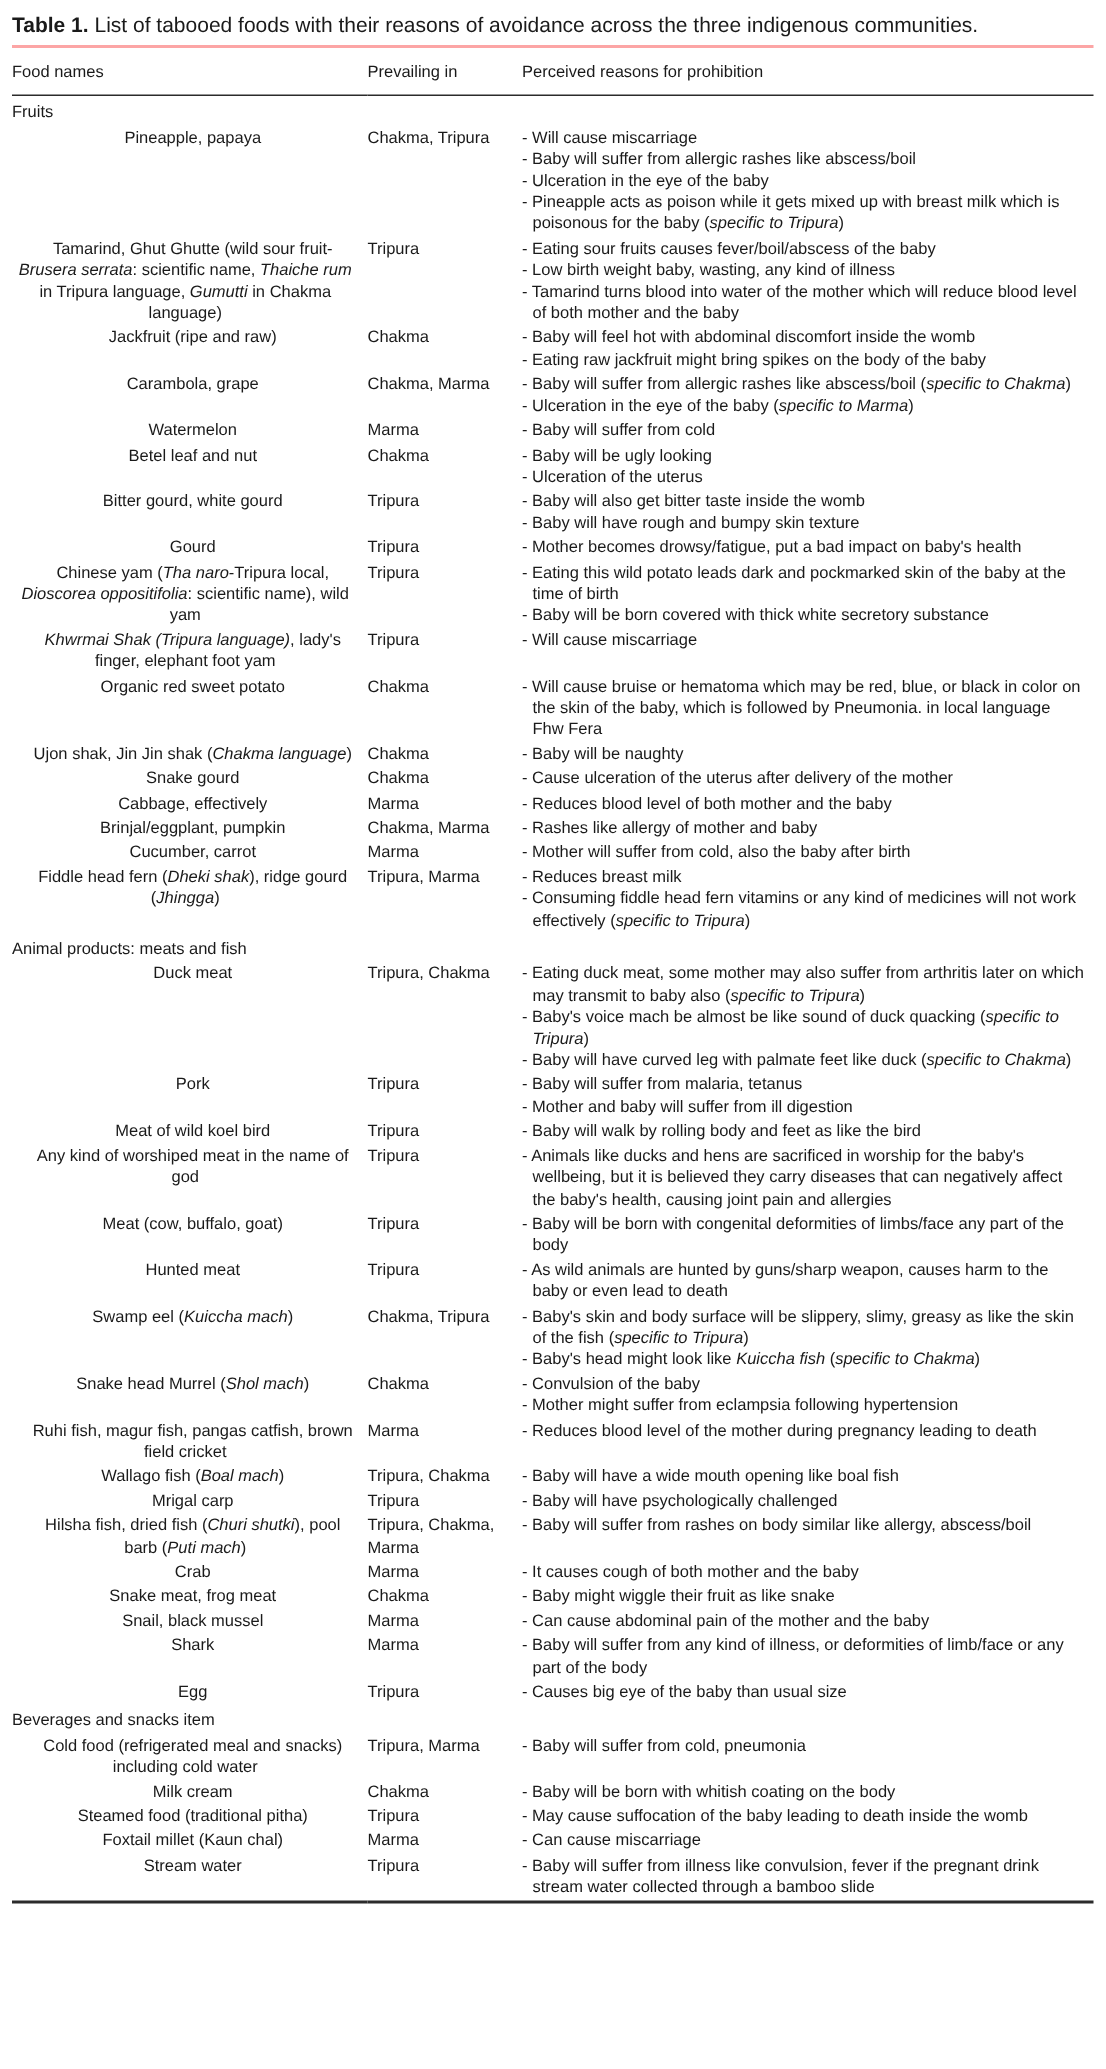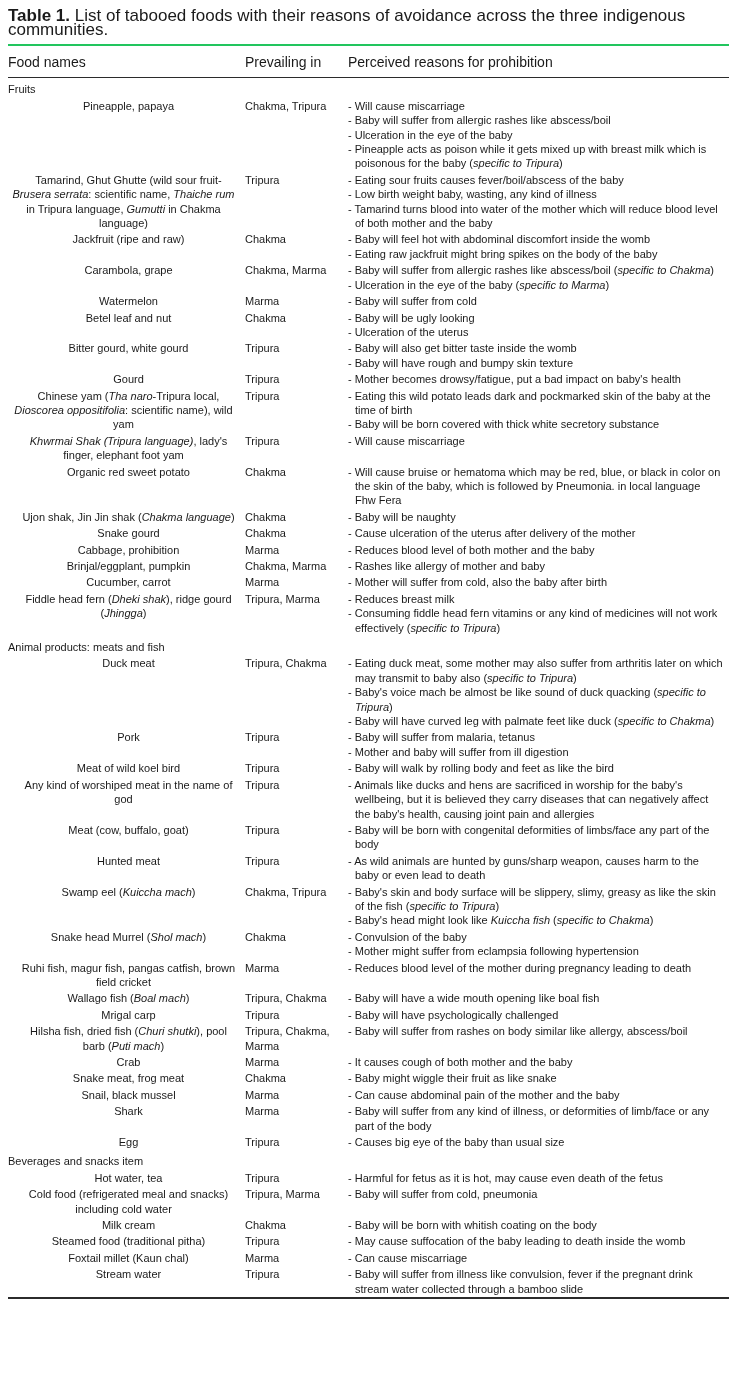--- a/index.html
+++ b/index.html
@@ -11,43 +11,43 @@
     width: 737px;
     height: 1379px;
     overflow: hidden;
     font-family: "Liberation Sans", sans-serif;
     color: #1a1a1a;
   }
   .page {
     padding: 7px 8px 0 8px;
   }
   .table-title {
-    font-size: 17px;
+    font-size: 14px;
     line-height: 14px;
     padding: 2px 0 7px 0;
-    border-bottom: 2px solid #22c55e;
+    border-bottom: 2px solid #fca5a5;
   }
   .table-title .bold {
     font-weight: bold;
   }
   table {
     width: 721px;
     border-collapse: collapse;
     table-layout: fixed;
     font-size: 11px;
     line-height: 14.4px;
     border-bottom: 2px solid #2b2b2b;
   }
   col.c1 { width: 237px; }
   col.c2 { width: 103px; }
   col.c3 { width: 381px; }
   thead th {
     text-align: left;
     font-weight: normal;
-    font-size: 14px;
+    font-size: 11px;
     padding: 9px 6px 8px 0;
     border-bottom: 1.5px solid #2b2b2b;
   }
   td {
     vertical-align: top;
     padding: 1px 6px 1px 0;
   }
   td.section {
     padding-top: 4px;
     padding-bottom: 1px;
@@ -185,21 +185,21 @@
           </td>
         </tr>
         <tr>
           <td class="food"><span>Snake gourd</span></td>
           <td>Chakma</td>
           <td>
             <div class="reason">- <span>Cause ulceration of the uterus after delivery of the mother</span></div>
           </td>
         </tr>
         <tr>
-          <td class="food"><span>Cabbage, prohibition</span></td>
+          <td class="food"><span>Cabbage, effectively</span></td>
           <td>Marma</td>
           <td>
             <div class="reason">- <span>Reduces blood level of both mother and the baby</span></div>
           </td>
         </tr>
         <tr>
           <td class="food"><span>Brinjal/eggplant, pumpkin</span></td>
           <td>Chakma, Marma</td>
           <td>
             <div class="reason">- <span>Rashes like allergy of mother and baby</span></div>
@@ -342,27 +342,20 @@
         </tr>
         <tr>
           <td class="food"><span>Egg</span></td>
           <td>Tripura</td>
           <td>
             <div class="reason">- <span>Causes big eye of the baby than usual size</span></div>
           </td>
         </tr>
         <tr>
           <td colspan="3" class="section">Beverages and snacks item</td>
-        </tr>
-        <tr>
-          <td class="food"><span>Hot water, tea</span></td>
-          <td>Tripura</td>
-          <td>
-            <div class="reason">- <span>Harmful for fetus as it is hot, may cause even death of the fetus</span></div>
-          </td>
         </tr>
         <tr>
           <td class="food"><span>Cold food (refrigerated meal and snacks) including cold water</span></td>
           <td>Tripura, Marma</td>
           <td>
             <div class="reason">- <span>Baby will suffer from cold, pneumonia</span></div>
           </td>
         </tr>
         <tr>
           <td class="food"><span>Milk cream</span></td>

